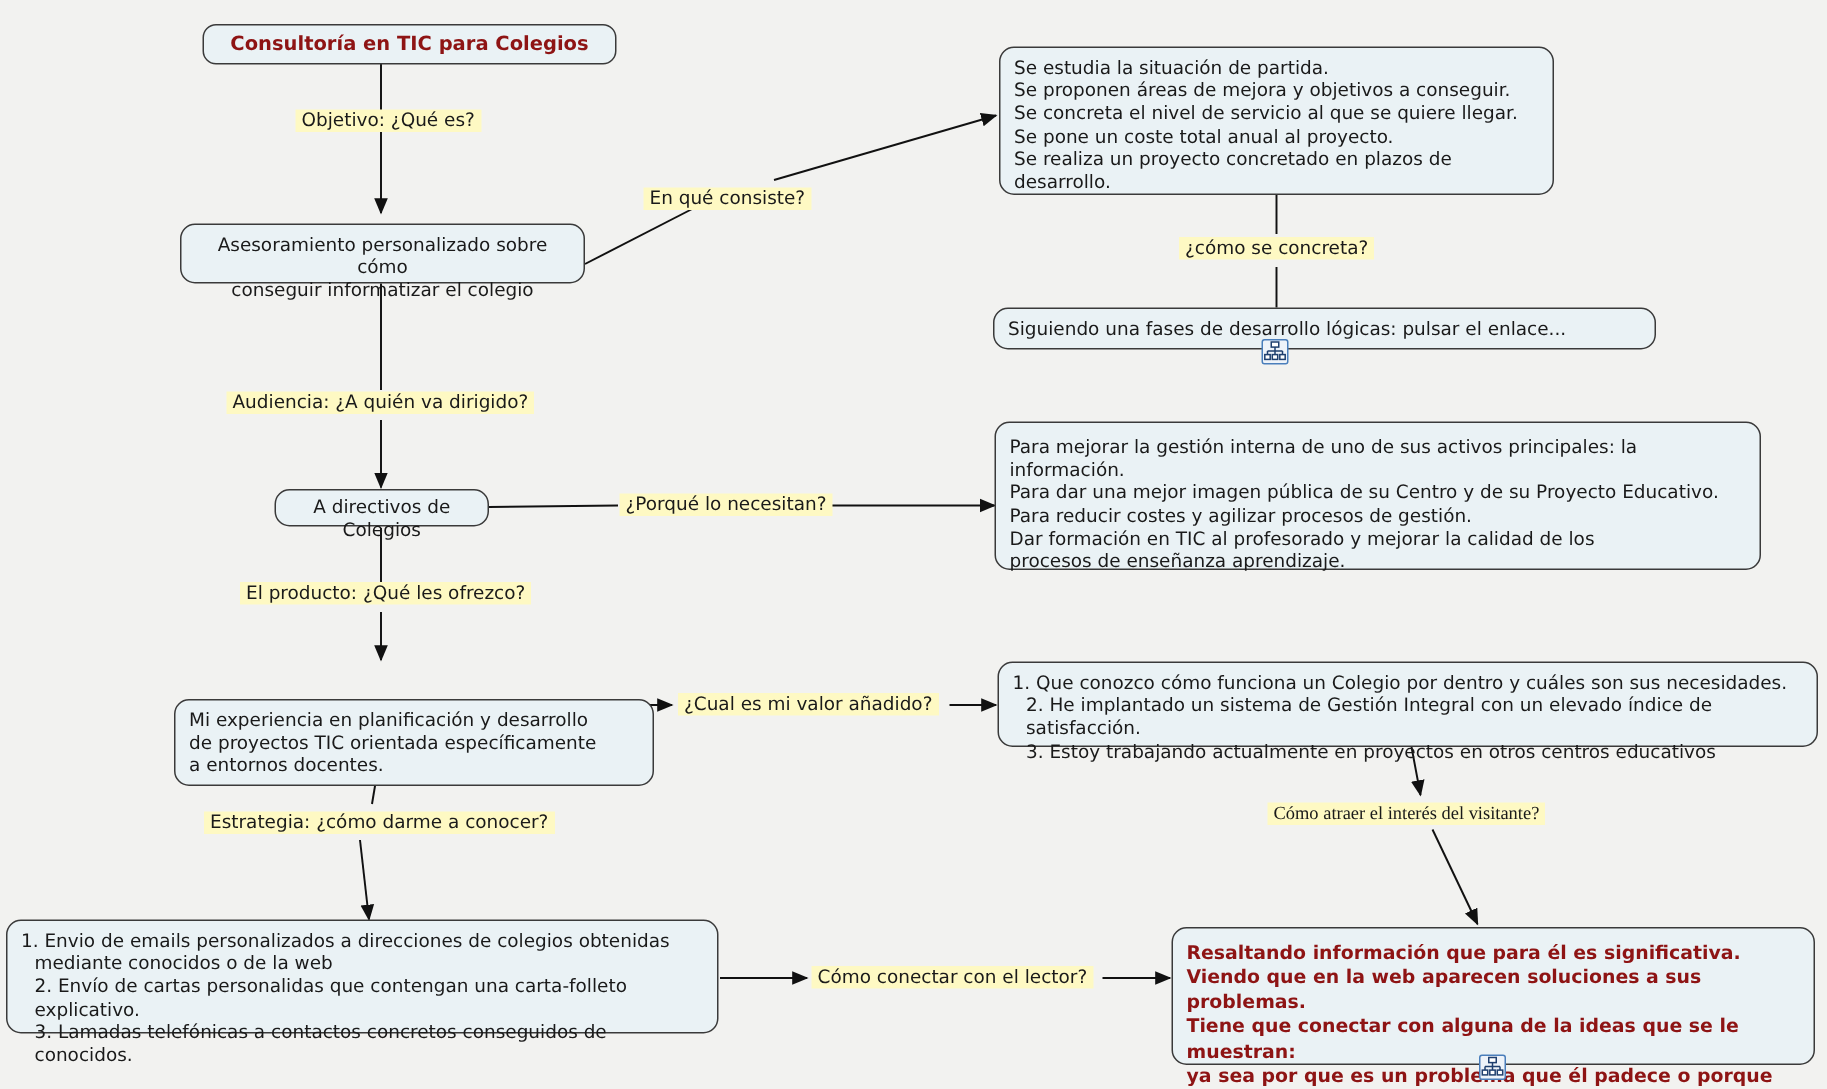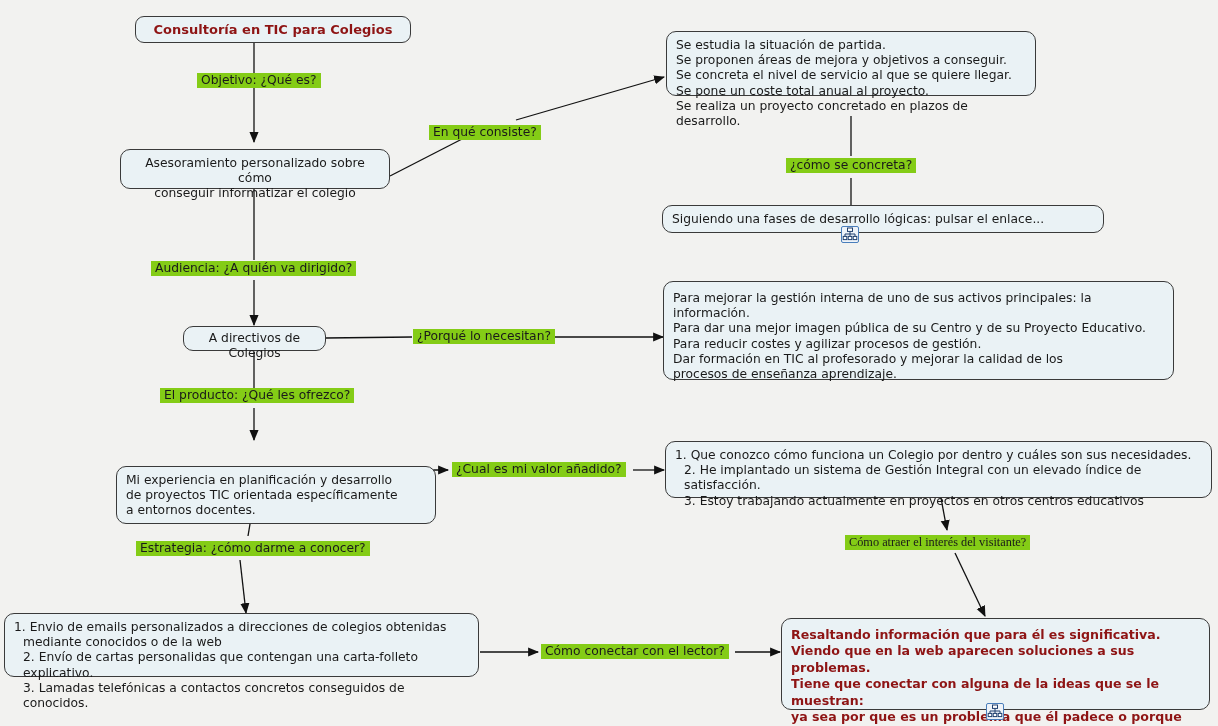--- a/index.html
+++ b/index.html
@@ -51,21 +51,21 @@
     font-weight: bold;
     font-size: 12.6px;
     line-height: 16.4px;
   }
   .node.indent {
     padding-left: 10px;
     text-indent: -10px;
   }
   .link-label {
     position: absolute;
-    background: #84cc16;
+    background: #fef9c3;
     color: #1a1a1a;
     font-size: 12.3px;
     line-height: 15px;
     padding: 0 4px;
     white-space: nowrap;
     z-index: 3;
   }
   .submap-icon {
     position: absolute;
     width: 18px;
@@ -120,21 +120,21 @@
       <line x1="480" y1="652" x2="538" y2="652" marker-end="url(#ah)"></line>
       <line x1="735" y1="652" x2="780" y2="652" marker-end="url(#ah)"></line>
     </g>
   </svg>
 
   <div class="node title" style="left:135px; top:16px; width:276px;">Consultoría en TIC para Colegios</div>
 
   <div class="node center" style="left:120px; top:149px; width:270px; height:40px;">Asesoramiento personalizado sobre cómo
 conseguir informatizar el colegio</div>
 
-  <div class="node" style="left:666px; top:31px; width:370px; height:65px;">Se estudia la situación de partida.
+  <div class="node" style="left:666px; top:31px; width:370px; height:99px;">Se estudia la situación de partida.
 Se proponen áreas de mejora y objetivos a conseguir.
 Se concreta el nivel de servicio al que se quiere llegar.
 Se pone un coste total anual al proyecto.
 Se realiza un proyecto concretado en plazos de desarrollo.</div>
 
   <div class="node" style="left:662px; top:205px; width:442px; height:28px;">Siguiendo una fases de desarrollo lógicas: pulsar el enlace...</div>
 
   <div class="submap-icon" style="left:841px; top:226px;">
     <svg width="16" height="15" viewBox="0 0 16 15">
       <rect x="5.5" y="1" width="5" height="3.4" fill="#ffffff" stroke="#1f3f6e" stroke-width="1"></rect>
@@ -158,21 +158,21 @@
 procesos de enseñanza aprendizaje.</div>
 
   <div class="node" style="left:116px; top:466px; width:320px; height:58px;">Mi experiencia en planificación y desarrollo
 de proyectos TIC orientada específicamente
 a entornos docentes.</div>
 
   <div class="node indent" style="left:665px; top:441px; width:547px; height:57px; padding-left:18px; text-indent:-9px;">1. Que conozco cómo funciona un Colegio por dentro y cuáles son sus necesidades.
 2. He implantado un sistema de Gestión Integral con un elevado índice de satisfacción.
 3. Estoy trabajando actualmente en proyectos en otros centros educativos</div>
 
-  <div class="node indent" style="left:4px; top:613px; width:475px; height:64px; padding-left:18px; text-indent:-9px;">1. Envio de emails personalizados a direcciones de colegios obtenidas
+  <div class="node indent" style="left:4px; top:613px; width:475px; height:76px; padding-left:18px; text-indent:-9px;">1. Envio de emails personalizados a direcciones de colegios obtenidas
     mediante conocidos o de la web
 2. Envío de cartas personalidas que contengan una carta-folleto explicativo.
 3. Lamadas telefónicas a contactos concretos conseguidos de conocidos.</div>
 
   <div class="node redtext" style="left:781px; top:618px; width:429px; height:92px; padding-top:8px;">Resaltando información que para él es significativa.
 Viendo que en la web aparecen soluciones a sus problemas.
 Tiene que conectar con alguna de la ideas que se le muestran:
 ya sea por que es un problema que él padece o porque es
 una solución a su problema actual.</div>
 

